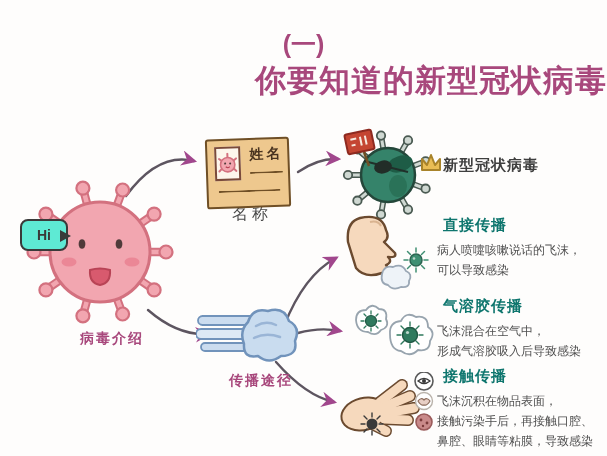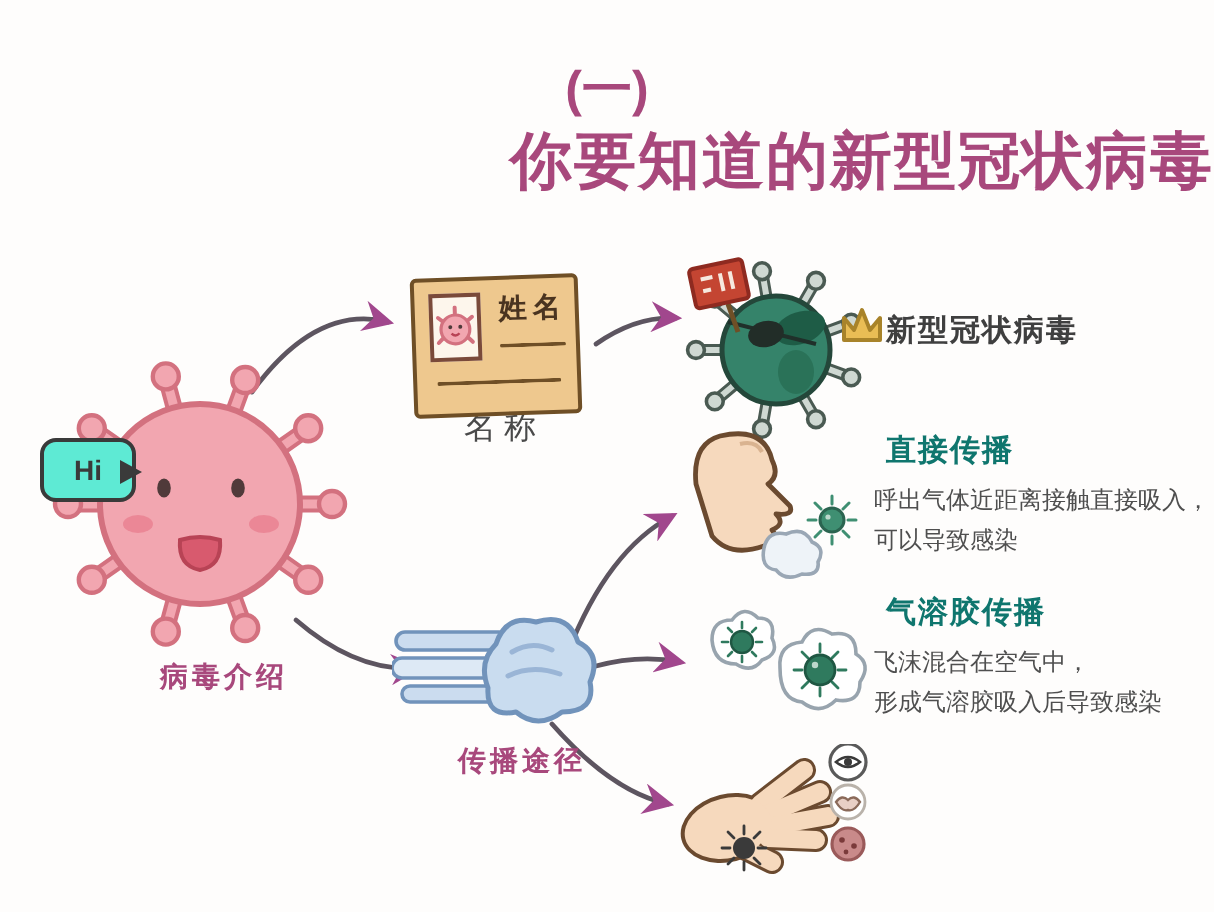--- a/index.html
+++ b/index.html
@@ -315,24 +315,30 @@
     <g>
       <circle cx="88" cy="50" r="8" fill="#c98a8a" stroke="#9a5a5a" stroke-width="1.6"></circle>
       <circle cx="85" cy="48" r="1.4" fill="#7a3a3a"></circle>
       <circle cx="91" cy="51" r="1.4" fill="#7a3a3a"></circle>
       <circle cx="87" cy="54" r="1.2" fill="#7a3a3a"></circle>
     </g>
   </svg>
 
   <div class="abs section" style="top:216px;">
     <h3>直接传播</h3>
-    <p>呼出气体近距离接触直接吸入，</p>
+    <p>病人喷嚏咳嗽说话的飞沫，</p>
     <p>可以导致感染</p>
   </div>
 
   <div class="abs section" style="top:297px;">
     <h3>气溶胶传播</h3>
     <p>飞沫混合在空气中，</p>
     <p>形成气溶胶吸入后导致感染</p>
   </div>
 
+  <div class="abs section" style="top:367px;">
+    <h3>接触传播</h3>
+    <p>飞沫沉积在物品表面，</p>
+    <p>接触污染手后，再接触口腔、</p>
+    <p>鼻腔、眼睛等粘膜，导致感染</p>
+  </div>
 
 </div>
 
 </body></html>

